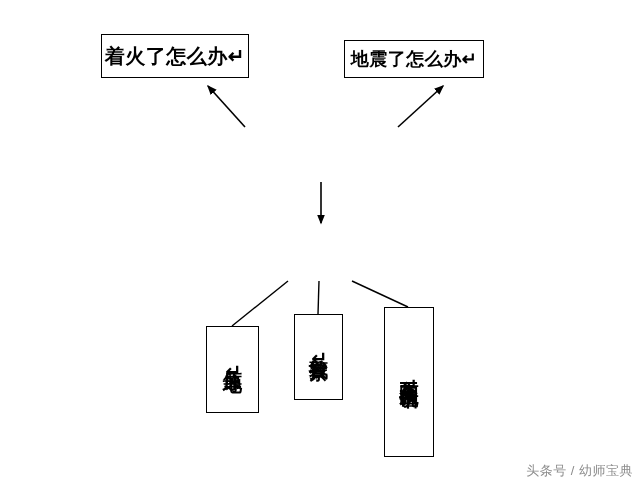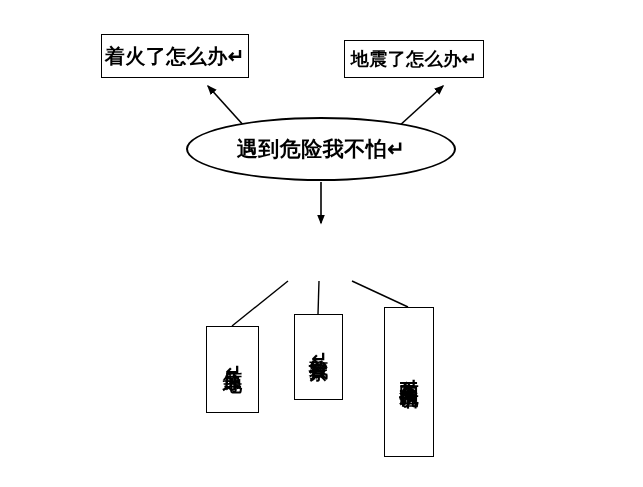--- a/index.html
+++ b/index.html
@@ -111,31 +111,29 @@
   </svg>
 
   <div class="node rect" id="node-fire">
     <span class="node-label">着火了怎么办↵</span>
   </div>
 
   <div class="node rect" id="node-quake">
     <span class="node-label">地震了怎么办↵</span>
   </div>
 
-  <div class="node ellipse" id="node-center">
-    <span class="node-label">遇到危险我不怕↵</span>
-  </div>
 
 
   <div class="node rect vertical" id="node-stay">
     <span class="node-label">原地等↵</span>
   </div>
 
   <div class="node rect vertical" id="node-police">
     <span class="node-label">找警察↵</span>
   </div>
 
   <div class="node rect vertical" id="node-stranger">
     <span class="node-label">不和陌生人说话↵</span>
   </div>
 
+  <div id="watermark">头条号 / 幼师宝典</div>
 
 </div>
 
 </body></html>

